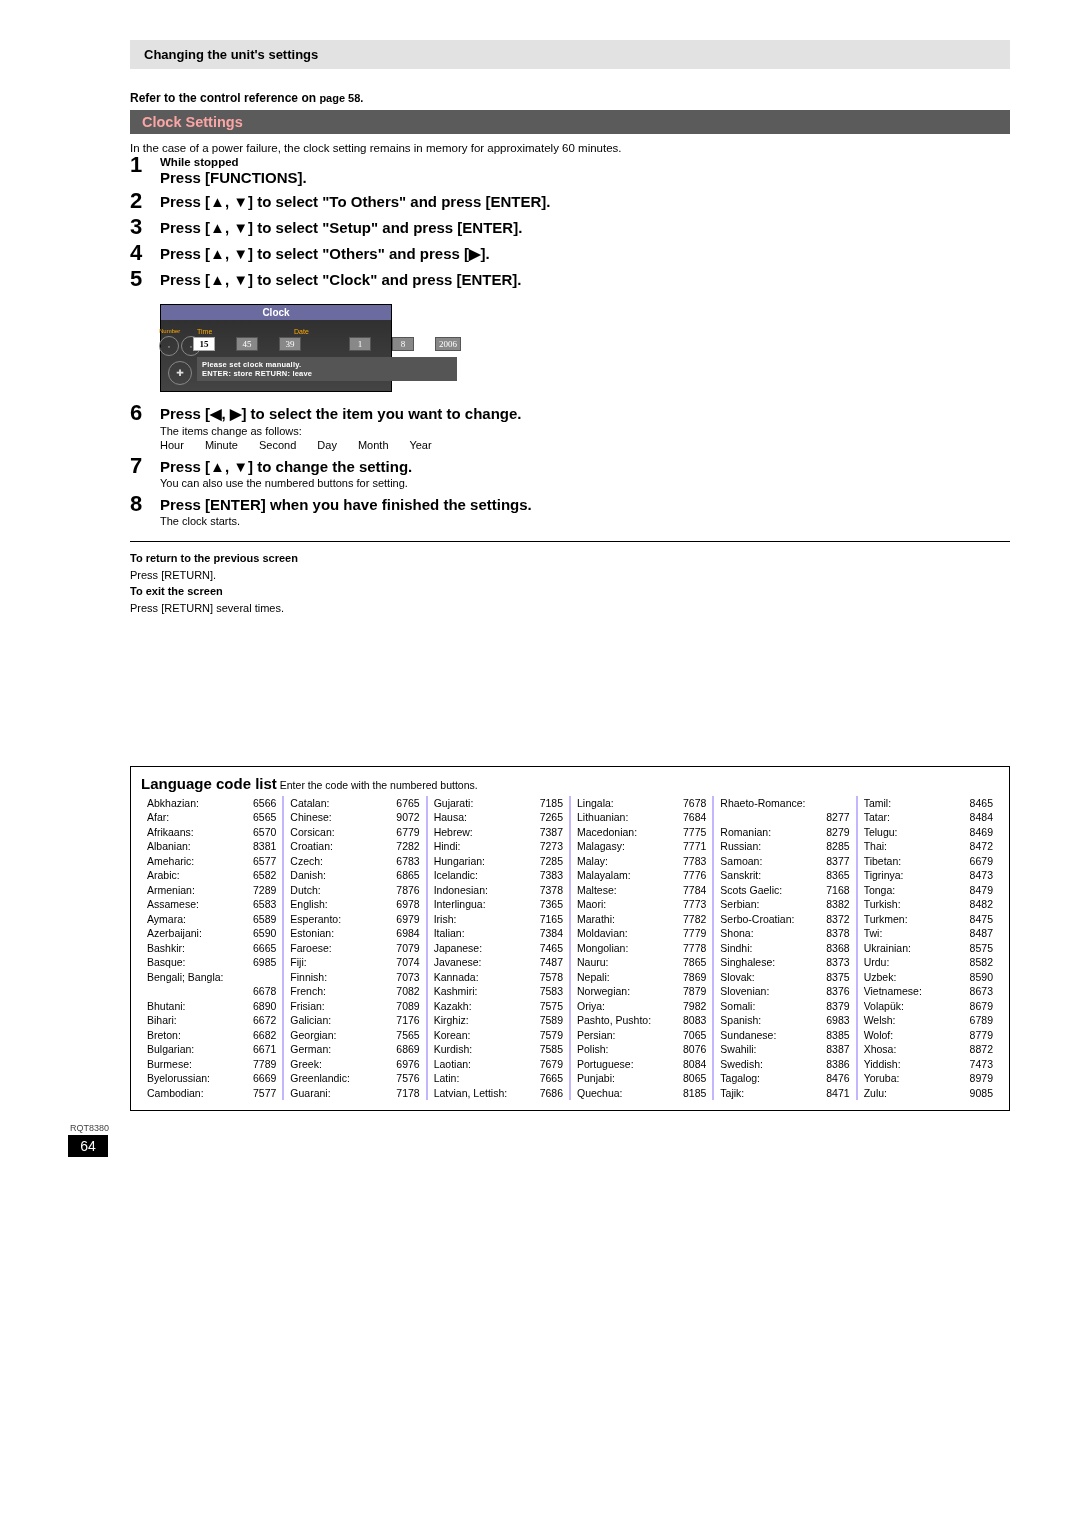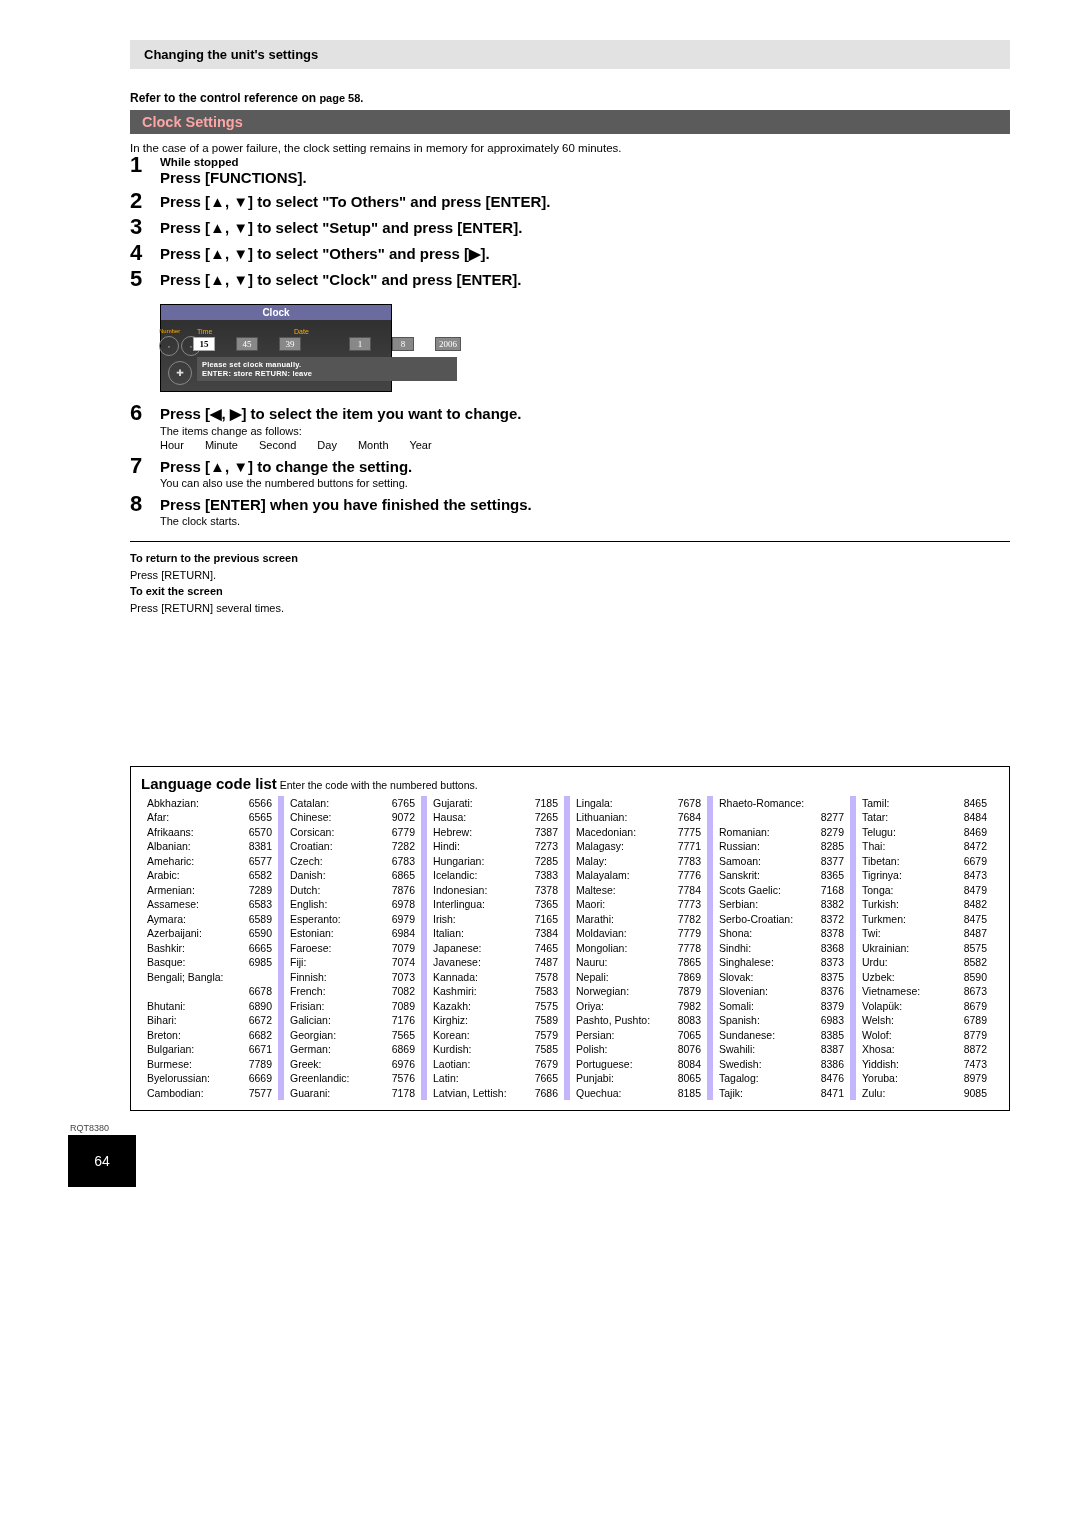--- a/index.html
+++ b/index.html
@@ -82,44 +82,44 @@
   .clock-msg {background:#555;font-size:7.5px;color:#fff;padding:3px 5px;margin:6px 4px 4px 4px;font-weight:bold;letter-spacing:.2px;}
 
   .hr {border:0;border-top:1.5px solid #000;margin:10px 0 8px 0;}
   .return-block { font-size: 11px; line-height:1.5;}
   .return-block .bold { font-weight: bold;}
 
   
   .lang-box {
     border: 1px solid #000;
     margin: 150px 0 0 0;
-    padding: 8px 16px 10px 10px;
+    padding: 8px 10px 10px 10px;
   }
   .lang-title { font-size: 15px; font-weight: bold; }
   .lang-sub { font-size: 10.5px; font-weight: normal; }
   .lang-cols { display: flex; font-size: 10.5px; line-height: 1.38; margin-top:4px;}
-  .lang-col { flex: 1; border-right: 6px solid #c4b5fd; padding: 0 6px;}
+  .lang-col { flex: 1; border-right: 2px solid #c4b5fd; padding: 0 6px;}
   .lang-col:last-child {border-right:none;}
   .lang-row { display: flex; justify-content: space-between; }
   .lang-name { white-space: nowrap; }
   .lang-code { padding-left: 6px; }
 
   .footer {
     font-size: 9px;
     color: #444;
     margin-top: 12px;
     margin-left: -60px;
   }
   .page-num {
     background: #000;
     color: #fff;
-    width: 68px;
+    width: 40px;
     text-align: center;
     font-size: 14px;
-    padding: 18px 0;
+    padding: 3px 0;
     margin-top: 2px;
     margin-left: -62px;
   }
 </style>
 </head>
 <body>
 
 <div class="page">
   <div class="hdr-bar">Changing the unit's settings</div>
 

